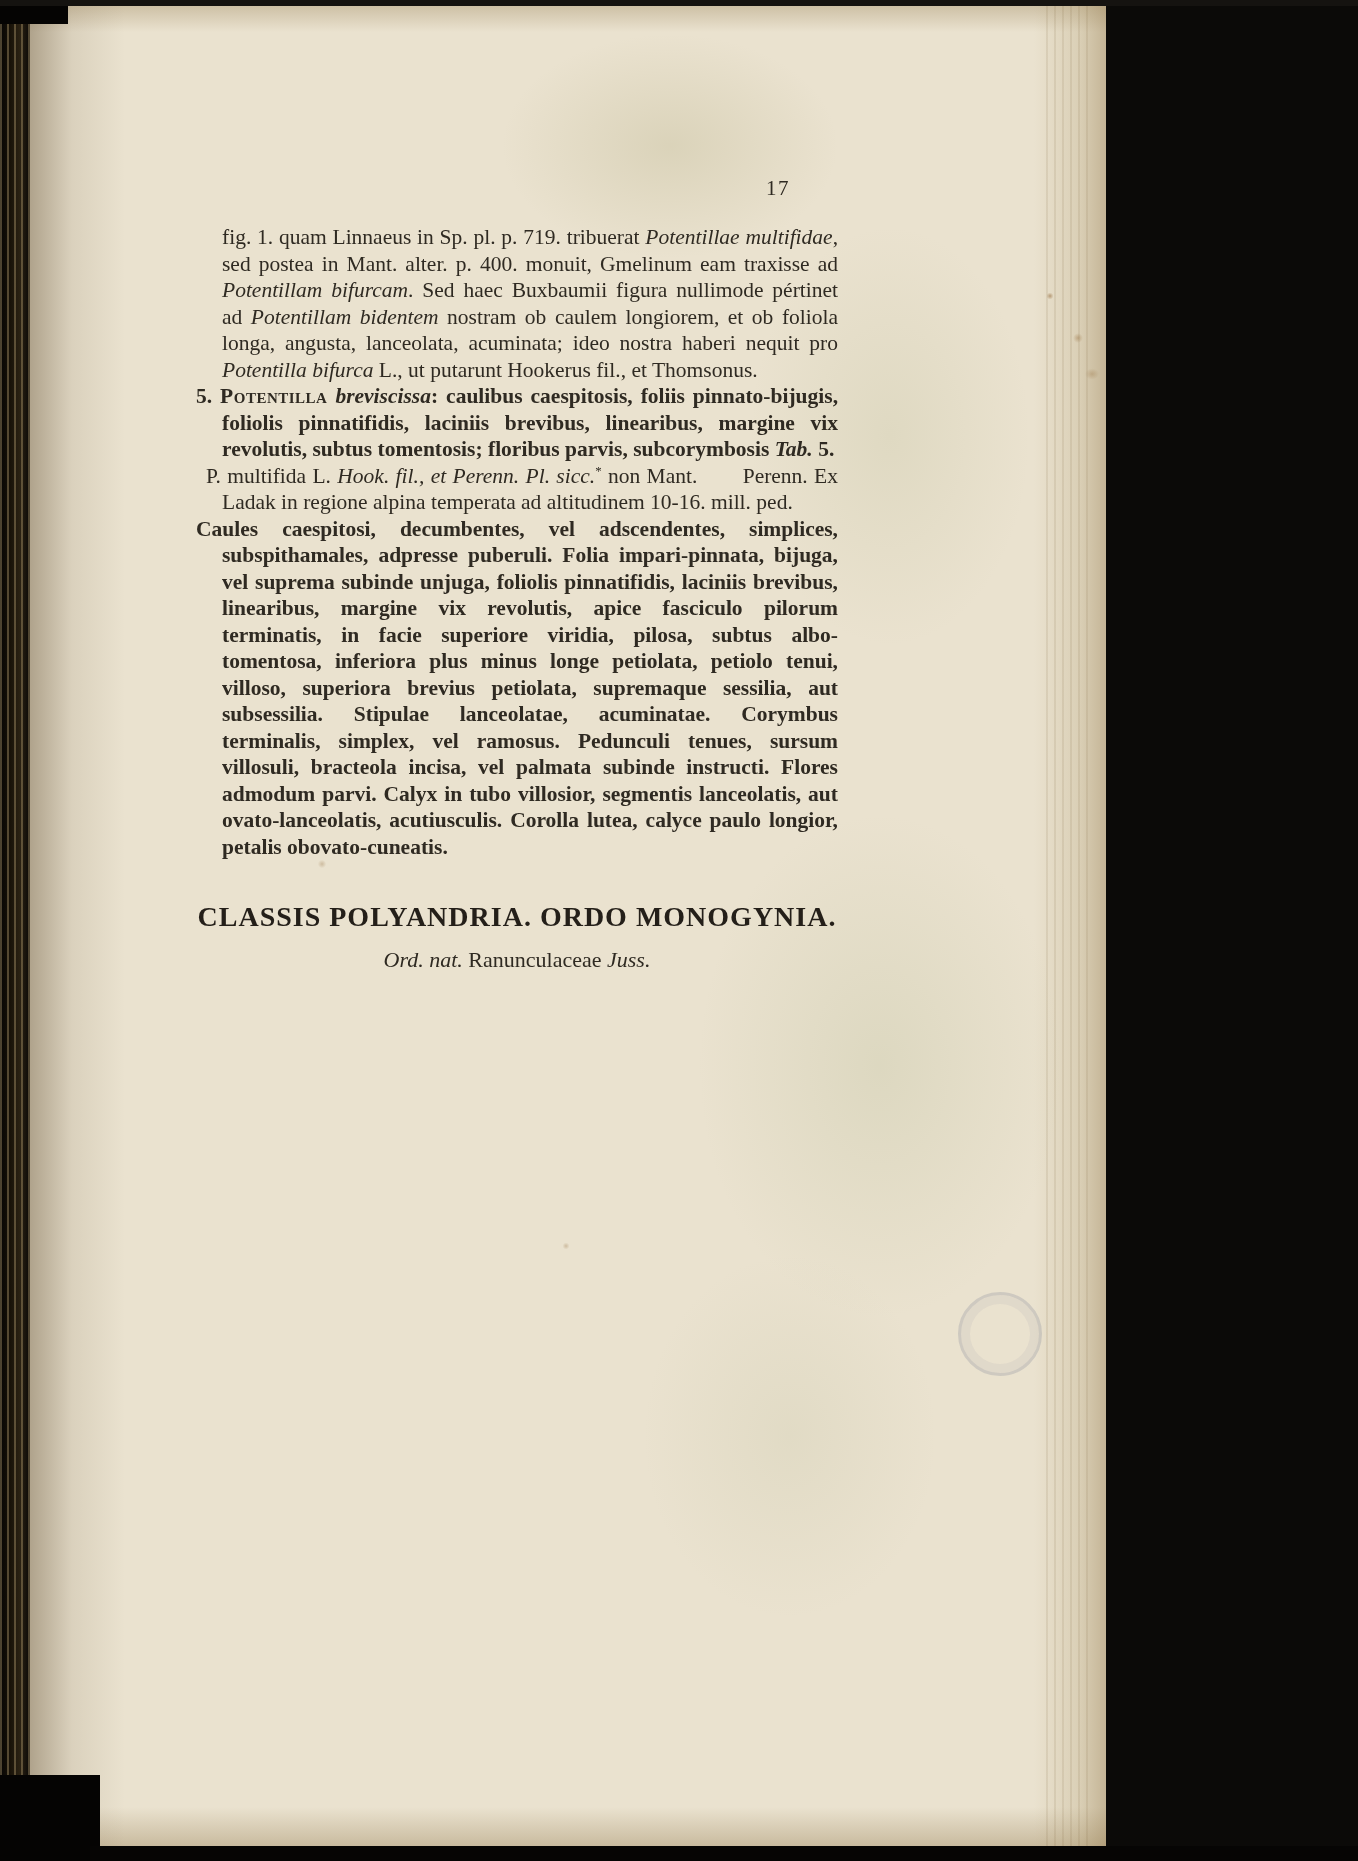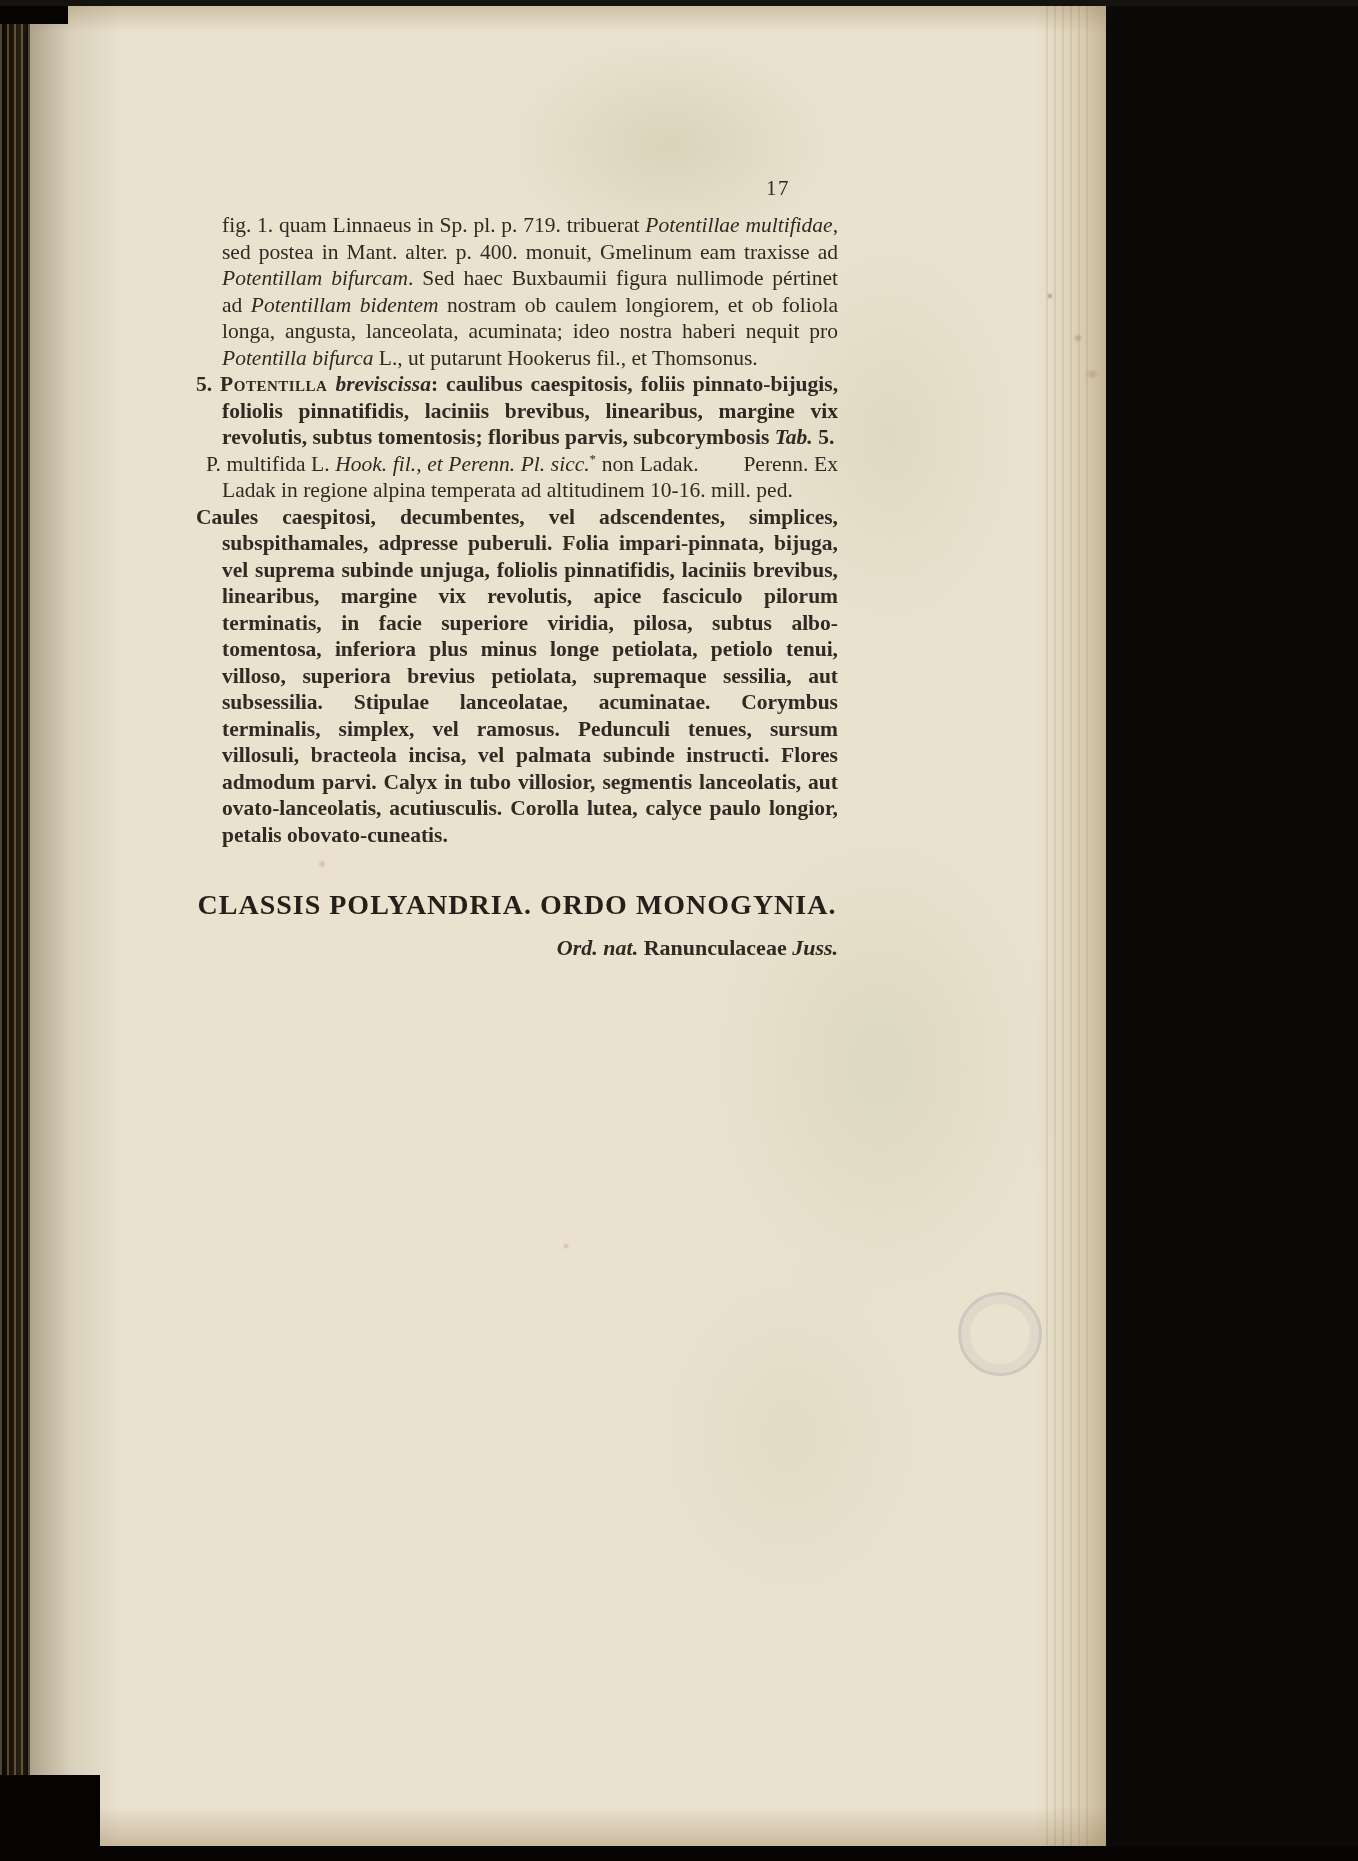--- a/index.html
+++ b/index.html
@@ -68,65 +68,64 @@
     box-shadow: inset 0 0 0 9px rgba(95,105,135,0.07);
   }
 
   
   .page-number {
     position: absolute; left: 166px; top: 170px;
     width: 642px; text-align: right; padding-right: 48px;
     font-size: 21px; letter-spacing: 1.5px; color: #2f2a22;
   }
   .text-block {
-    position: absolute; left: 166px; top: 206px;
+    position: absolute; left: 166px; top: 218px;
     width: 642px;
     color: #2f2a22;
     font-size: 21.5px; line-height: 26.5px;
     text-align: justify;
   }
   .para { text-align: justify; }
   .p-indent  { margin-left: 26px; }
   .p-hang    { padding-left: 26px; text-indent: -26px; font-weight: bold; }
   .p-hang-sm { padding-left: 26px; text-indent: -16px; }
   .entry-6   { margin-top: 24px; text-align-last: justify; }
 
   .section-heading {
     text-align: center;
     font-size: 28px; font-weight: bold;
     letter-spacing: 1px;
     color: #241f19;
     margin: 44px 0 16px 0;
     text-indent: 0;
   }
   .ord-line {
-    text-align: right;
+    text-align: center;
     font-size: 22px;
     margin-bottom: 4px;
     text-indent: 0;
-    font-weight: bold;
   }
 
   .text-block sup { font-size: 60%; vertical-align: super; line-height: 0; }
 </style>
 </head>
 <body>
 
 <div class="binding"></div>
 
 <div class="page">
   <div class="deckle"></div>
   <div class="stamp"></div>
 
   <div class="page-number">17</div>
 
   <div class="text-block">
     <p class="para p-indent"><span>fig. 1. quam Linnaeus in Sp. pl. p. 719. tribuerat </span><span style="font-style: italic;">Potentillae multifidae</span><span>, sed postea in Mant. alter. p. 400. monuit, Gmelinum eam traxisse ad </span><span style="font-style: italic;">Potentillam bifurcam</span><span>. Sed haec Buxbaumii figura nullimode pértinet ad </span><span style="font-style: italic;">Potentillam bidentem</span><span> nostram ob caulem longiorem, et ob foliola longa, angusta, lanceolata, acuminata; ideo nostra haberi nequit pro </span><span style="font-style: italic;">Potentilla bifurca</span><span> L., ut putarunt Hookerus fil., et Thomsonus.</span></p>
     <p class="para p-hang"><span>5. </span><span style="font-variant: small-caps; letter-spacing: 0.5px;">Potentilla</span><span> </span><span style="font-style: italic;">breviscissa</span><span>: caulibus caespitosis, foliis pinnato-bijugis, foliolis pinnatifidis, laciniis brevibus, linearibus, margine vix revolutis, subtus tomentosis; floribus parvis, subcorymbosis </span><span style="font-style: italic;">Tab.</span><span> 5.</span></p>
-    <p class="para p-hang-sm"><span>P. multifida L. </span><span style="font-style: italic;">Hook. fil., et Perenn. Pl. sicc.</span><sup>*</sup><span> non Ladak. </span><span style=" margin-left: 39px;">Perenn.</span><span> Ex Ladak in regione alpina temperata ad altitudinem 10-16. mill. ped.</span></p>
+    <p class="para p-hang-sm"><span>P. multifida L. </span><span style="font-style: italic;">Hook. fil., et Perenn. Pl. sicc.</span><sup>*</sup><span> non Mant. </span><span style=" margin-left: 39px;">Perenn.</span><span> Ex Ladak in regione alpina temperata ad altitudinem 10-16. mill. ped.</span></p>
     <p class="para p-hang"><span>Caules caespitosi, decumbentes, vel adscendentes, simplices, subspithamales, adpresse puberuli. Folia impari-pinnata, bijuga, vel suprema subinde unjuga, foliolis pinnatifidis, laciniis brevibus, linearibus, margine vix revolutis, apice fasciculo pilorum terminatis, in facie superiore viridia, pilosa, subtus albo-tomentosa, inferiora plus minus longe petiolata, petiolo tenui, villoso, superiora brevius petiolata, supremaque sessilia, aut subsessilia. Stipulae lanceolatae, acuminatae. Corymbus terminalis, simplex, vel ramosus. Pedunculi tenues, sursum villosuli, bracteola incisa, vel palmata subinde instructi. Flores admodum parvi. Calyx in tubo villosior, segmentis lanceolatis, aut ovato-lanceolatis, acutiusculis. Corolla lutea, calyce paulo longior, petalis obovato-cuneatis.</span></p>
 
     <h2 class="section-heading">CLASSIS POLYANDRIA. ORDO MONOGYNIA.</h2>
     <p class="ord-line"><span style="font-style: italic;">Ord. nat.</span><span> Ranunculaceae </span><span style="font-style: italic;">Juss.</span></p>
 
   </div>
 </div>
 
 <div class="corner-tl"></div>
 <div class="corner-bl"></div>

